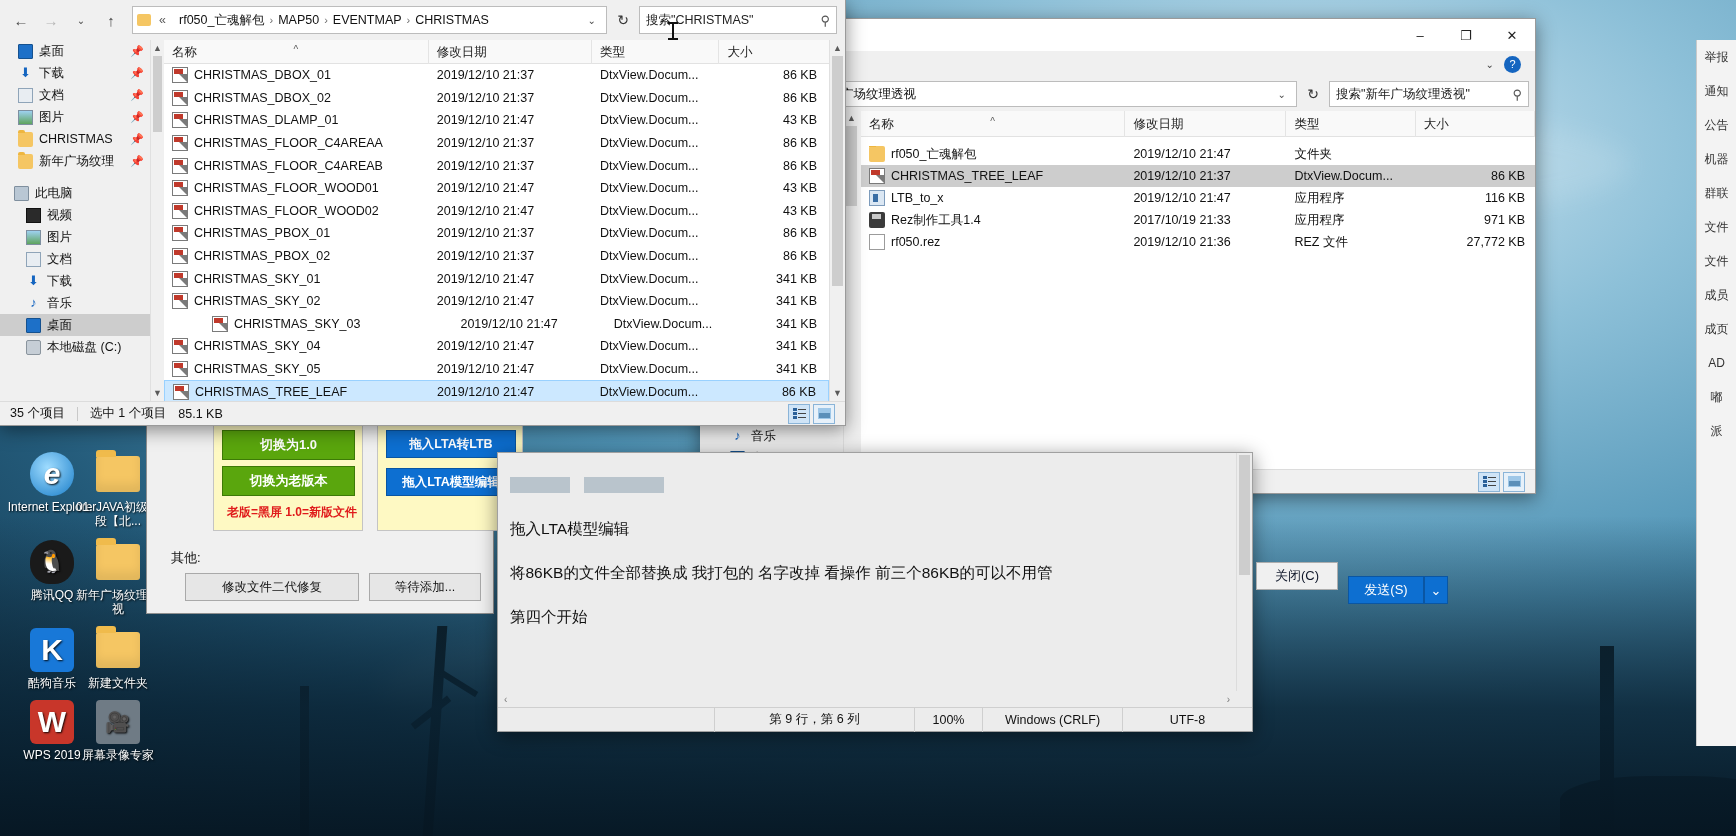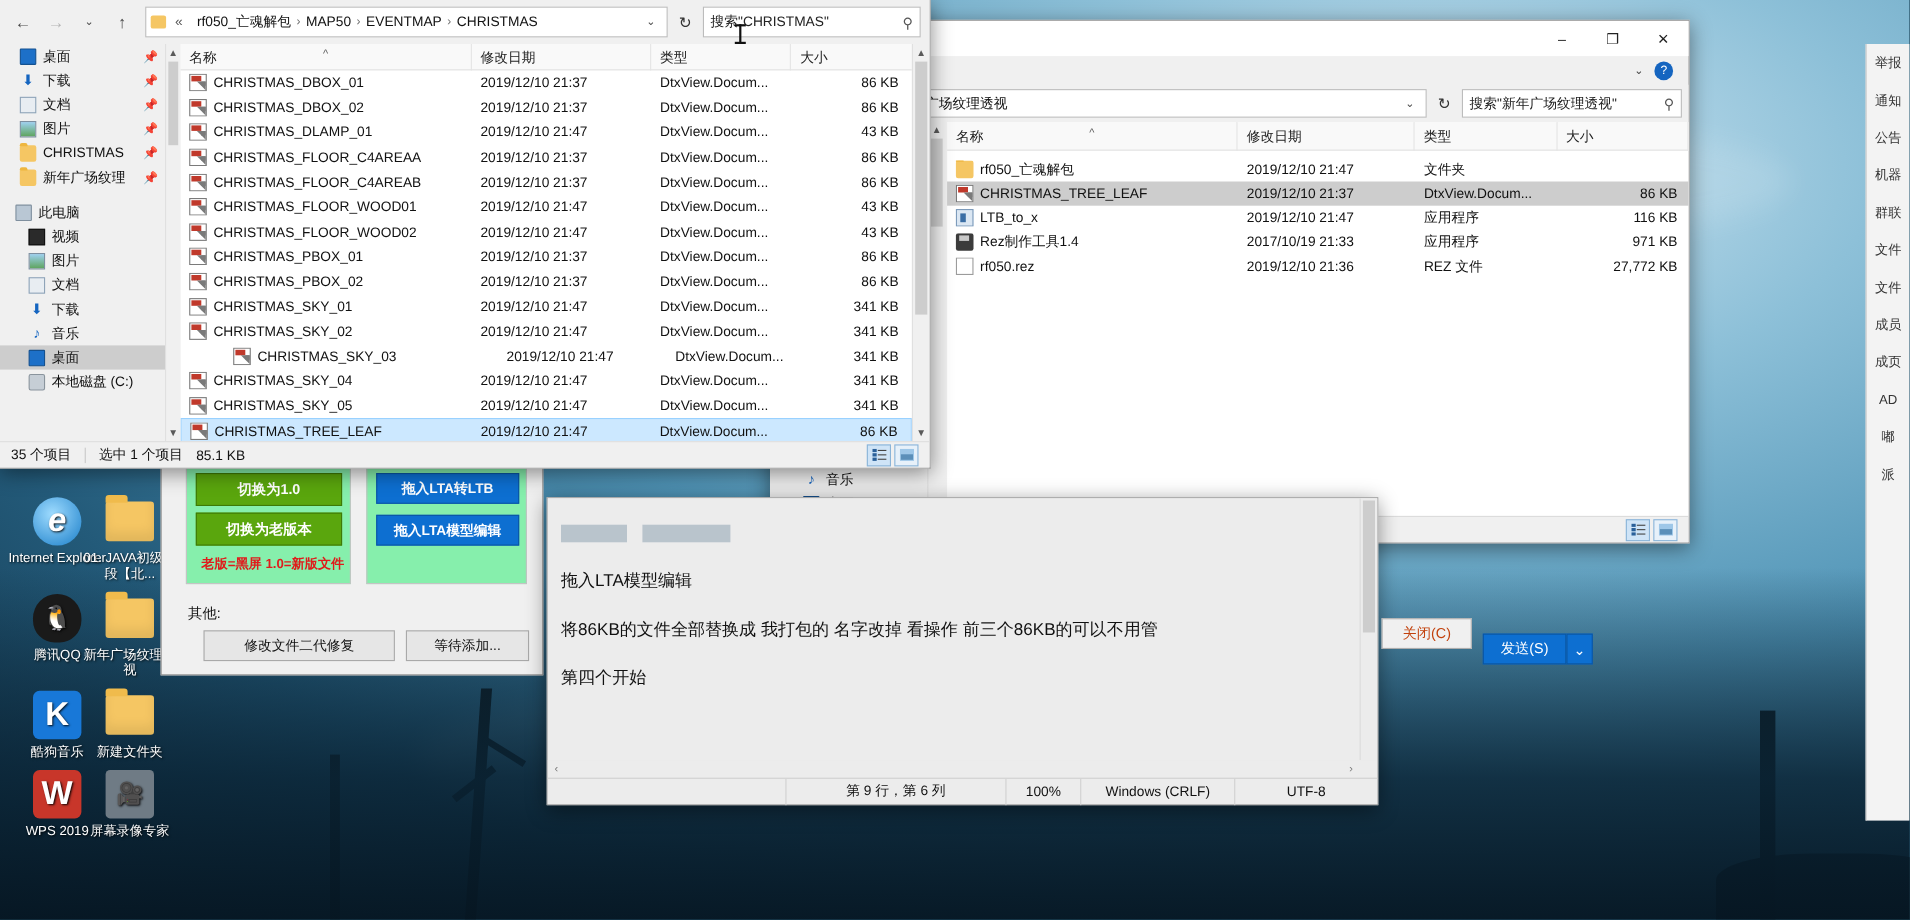--- a/index.html
+++ b/index.html
@@ -113,21 +113,21 @@
   .vscroll .arr{ position:absolute; left:0; right:0; height:16px; display:flex; align-items:center;
                  justify-content:center; color:#5a5a5a; font-size:9px;}
 
   
   .ribbon{ height:26px; display:flex; align-items:center; gap:22px; padding:0 14px; font-size:12.5px; color:#111;}
   .ribbon .rt{ padding:2px 4px; }
   .ribbon .help{ margin-left:auto; display:flex; gap:10px; align-items:center; color:#1565c0;}
 
   
   .toolwin{ position:absolute; background:#f0f0f0; border:1px solid #8f8f8f; }
-  .grp{ position:absolute; border:1px solid #c4c4c4; background:#86efac;}
+  .grp{ position:absolute; border:1px solid #c4c4c4; background:#fef9c3;margin-left:44px;}
   .btn-green{ background:#5aa60d; border:1px solid #3d7a06; color:#fff; font-size:13px;
               display:flex; align-items:center; justify-content:center; font-weight:bold;}
   .btn-blue{ background:#0d6fd1; border:1px solid #0a56a3; color:#fff; font-size:12.5px;
              display:flex; align-items:center; justify-content:center; font-weight:bold;}
   .btn-gray{ background:#e6e6e6; border:1px solid #a9a9a9; color:#111; font-size:12.5px;
              display:flex; align-items:center; justify-content:center;}
   .redtxt{ color:#e01b1b; font-size:12px; font-weight:bold; }
 
   
   .ed-body{ position:absolute; inset:0; background:#ececec; }
@@ -141,21 +141,21 @@
   .hscroll{ position:absolute; left:0; right:0; bottom:24px; height:16px; background:#ececec;
             display:flex; align-items:center; justify-content:space-between; color:#7a7a7a; font-size:10px;}
 
   
   .rail{ position:absolute; right:0; top:40px; width:40px; bottom:90px; background:#f3f3f3;
          border-left:1px solid #c9c9c9; }
   .rail-item{ height:34px; display:flex; align-items:center; justify-content:center; font-size:12px; color:#333;}
 
   
   .dlg-btn{ height:28px; display:flex; align-items:center; justify-content:center; font-size:13px;
-            border:1px solid #adadad; background:#e1e1e1; color:#c2410c;}
+            border:1px solid #adadad; background:#e1e1e1; color:#0f172a;}
   .dlg-btn.primary{ background:#0d6fd1; border-color:#0a56a3; color:#fff; }
   .vb{ width:22px;height:20px; border:1px solid #8ab4d8; background:#e7f1fa; display:flex;
        align-items:center; justify-content:center; }
 </style>
 </head>
 <body>
 
 <div id="desktop">
   <div class="cloud" style="left:1050px;top:40px;width:420px;height:120px;opacity:.5"></div>
   <div class="cloud" style="left:1250px;top:120px;width:380px;height:90px;opacity:.35"></div>

